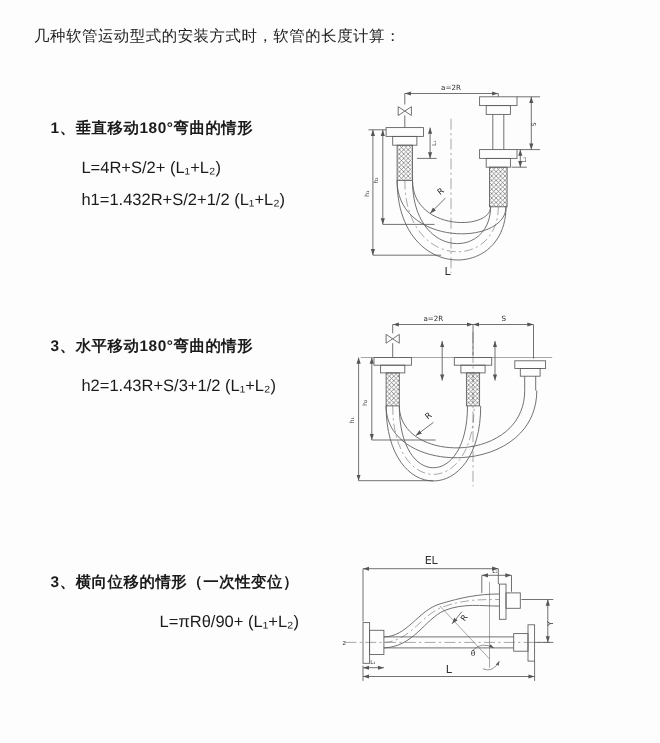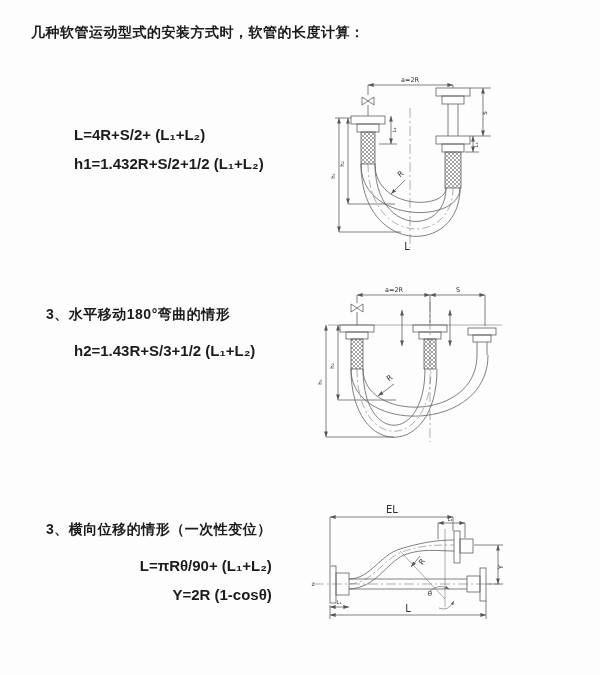--- a/index.html
+++ b/index.html
@@ -1,52 +1,52 @@
 <!DOCTYPE html>
 <html><head>
 <meta charset="utf-8">
 <style>
   html,body{margin:0;padding:0;}
   body{
     width:600px;height:675px;position:relative;overflow:hidden;
     background:#fdfdfd;color:#1b1b1b;
     font-family:"Liberation Sans",sans-serif;
   }
-  .title{position:absolute;left:31px;top:24px;font-size:14px;font-weight:700;letter-spacing:.5px;}
+  .title{position:absolute;left:31px;top:24px;font-size:14px;font-weight:400;letter-spacing:.5px;}
   .section{position:absolute;left:46px;}
   .heading{font-size:14px;font-weight:600;letter-spacing:.5px;}
-  .formulas{margin:12px 0 0 28px;font-weight:bold;}
+  .formulas{margin:12px 0 0 28px;}
   .formula{font-size:15px;line-height:29px;white-space:pre;}
   svg.diagram{position:absolute;}
   svg.diagram text{fill:#2e2e2e;stroke:none;font-family:"DejaVu Sans",sans-serif;}
 </style>
 </head>
 <body>
 
 <div class="title">几种软管运动型式的安装方式时，软管的长度计算：</div>
 
 <div class="section" style="top:108px;">
+  <div class="heading">1、垂直移动180°弯曲的情形</div>
   <div class="formulas">
     <div class="formula">L=4R+S/2+ (L₁+L₂)</div>
     <div class="formula">h1=1.432R+S/2+1/2 (L₁+L₂)</div>
   </div>
 </div>
 
 <div class="section" style="top:306px;">
   <div class="heading">3、水平移动180°弯曲的情形</div>
   <div class="formulas">
     <div class="formula">h2=1.43R+S/3+1/2 (L₁+L₂)</div>
   </div>
 </div>
 
 <div class="section" style="top:521px;text-align:right;">
   <div class="heading">3、横向位移的情形（一次性变位）</div>
   <div class="formulas">
     <div class="formula">L=πRθ/90+ (L₁+L₂)</div>
-    <div class="formula">Y=2R (1-cosθ)</div>
   </div>
 </div>
 
 <svg class="diagram" style="left:315px;top:72px;" width="285" height="190" viewBox="0 0 285 190">
   <defs>
     <marker id="ar1" viewBox="0 0 10 10" refX="10" refY="5" markerWidth="7" markerHeight="7" orient="auto-start-reverse">
       <path d="M0,1.6 L10,5 L0,8.4 z" fill="#555"></path>
     </marker>
     <pattern id="hatch1" width="4" height="4" patternUnits="userSpaceOnUse">
       <path d="M0,4 L4,0 M0,0 L4,4" stroke="#6a6a6a" stroke-width="0.6"></path>

